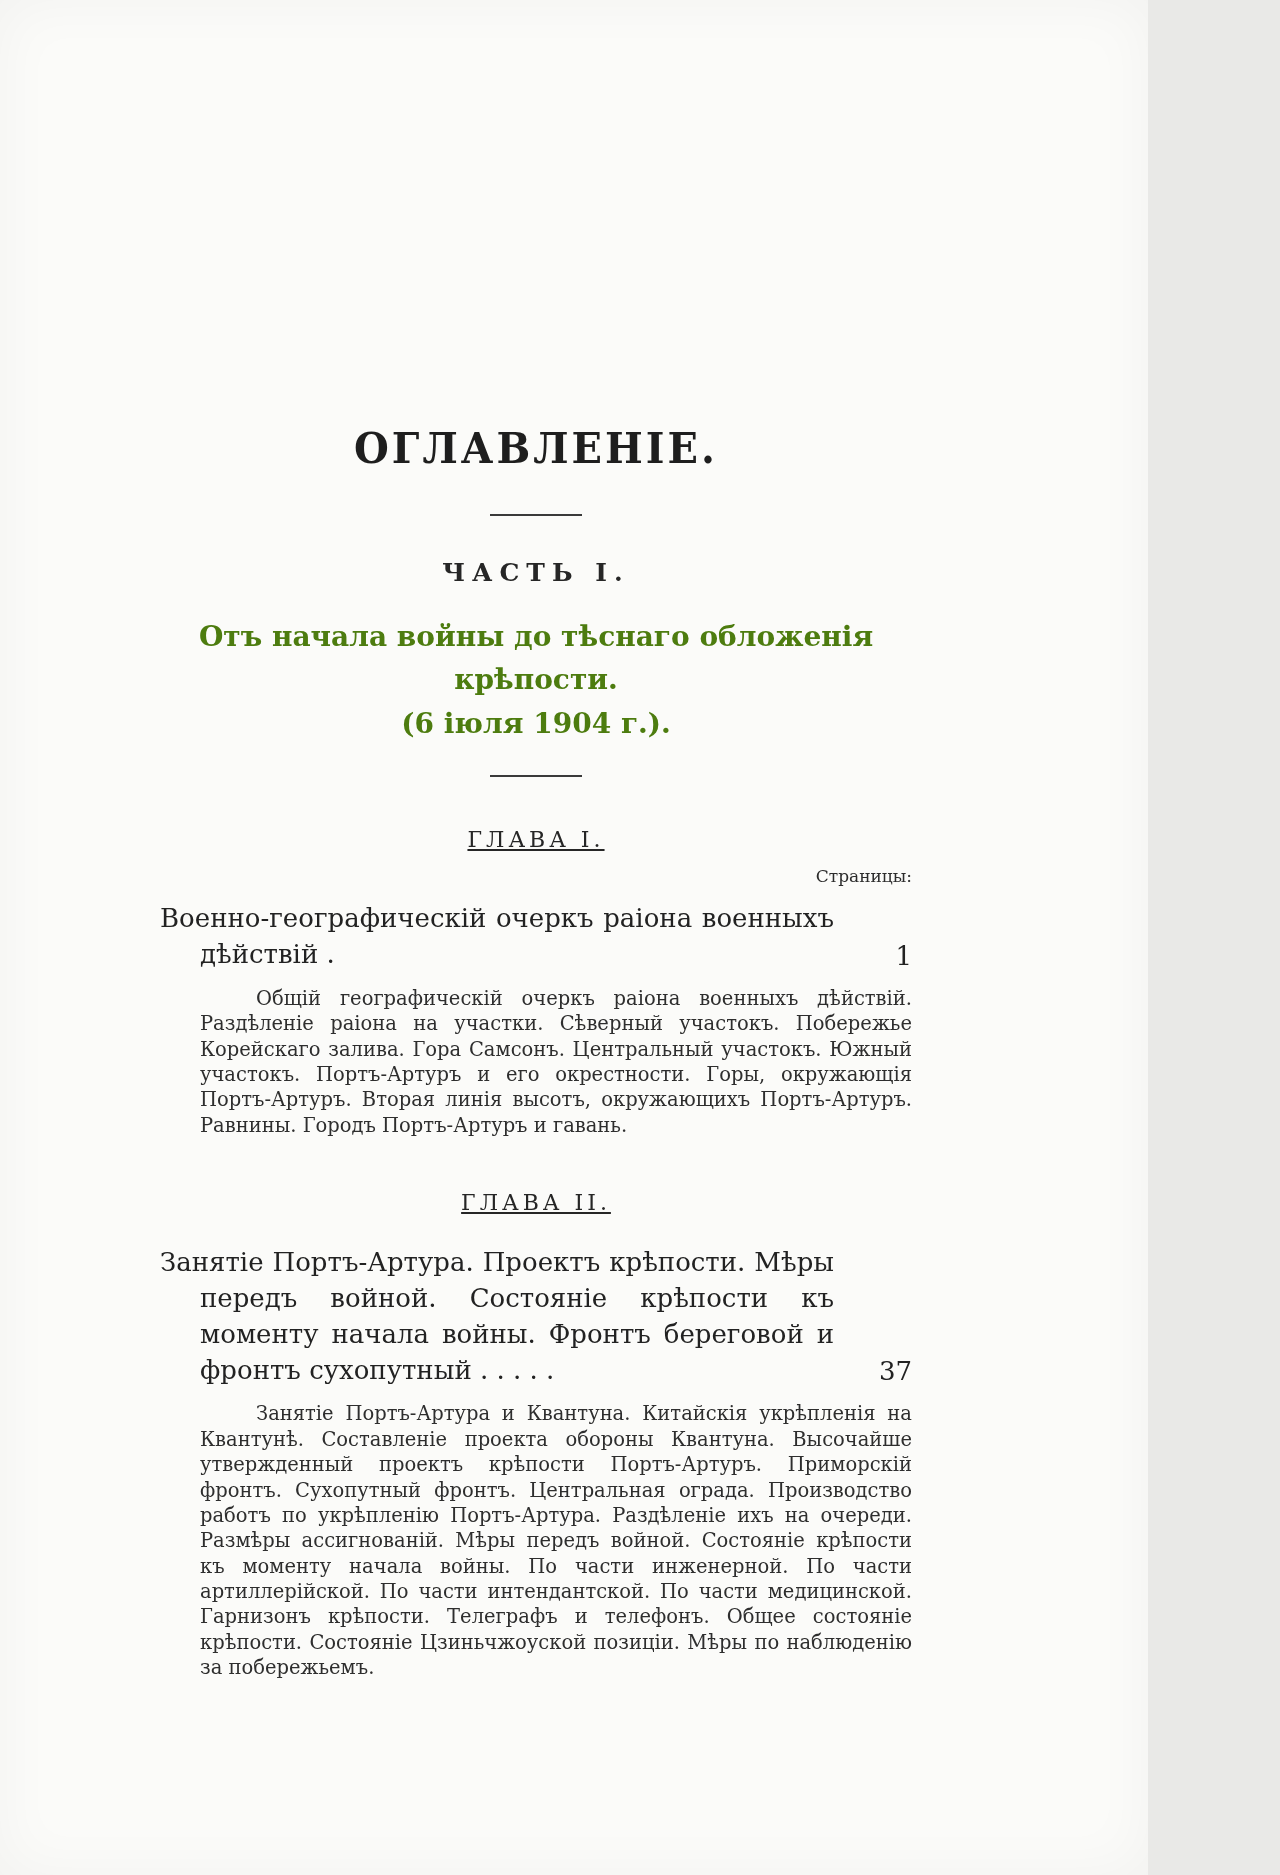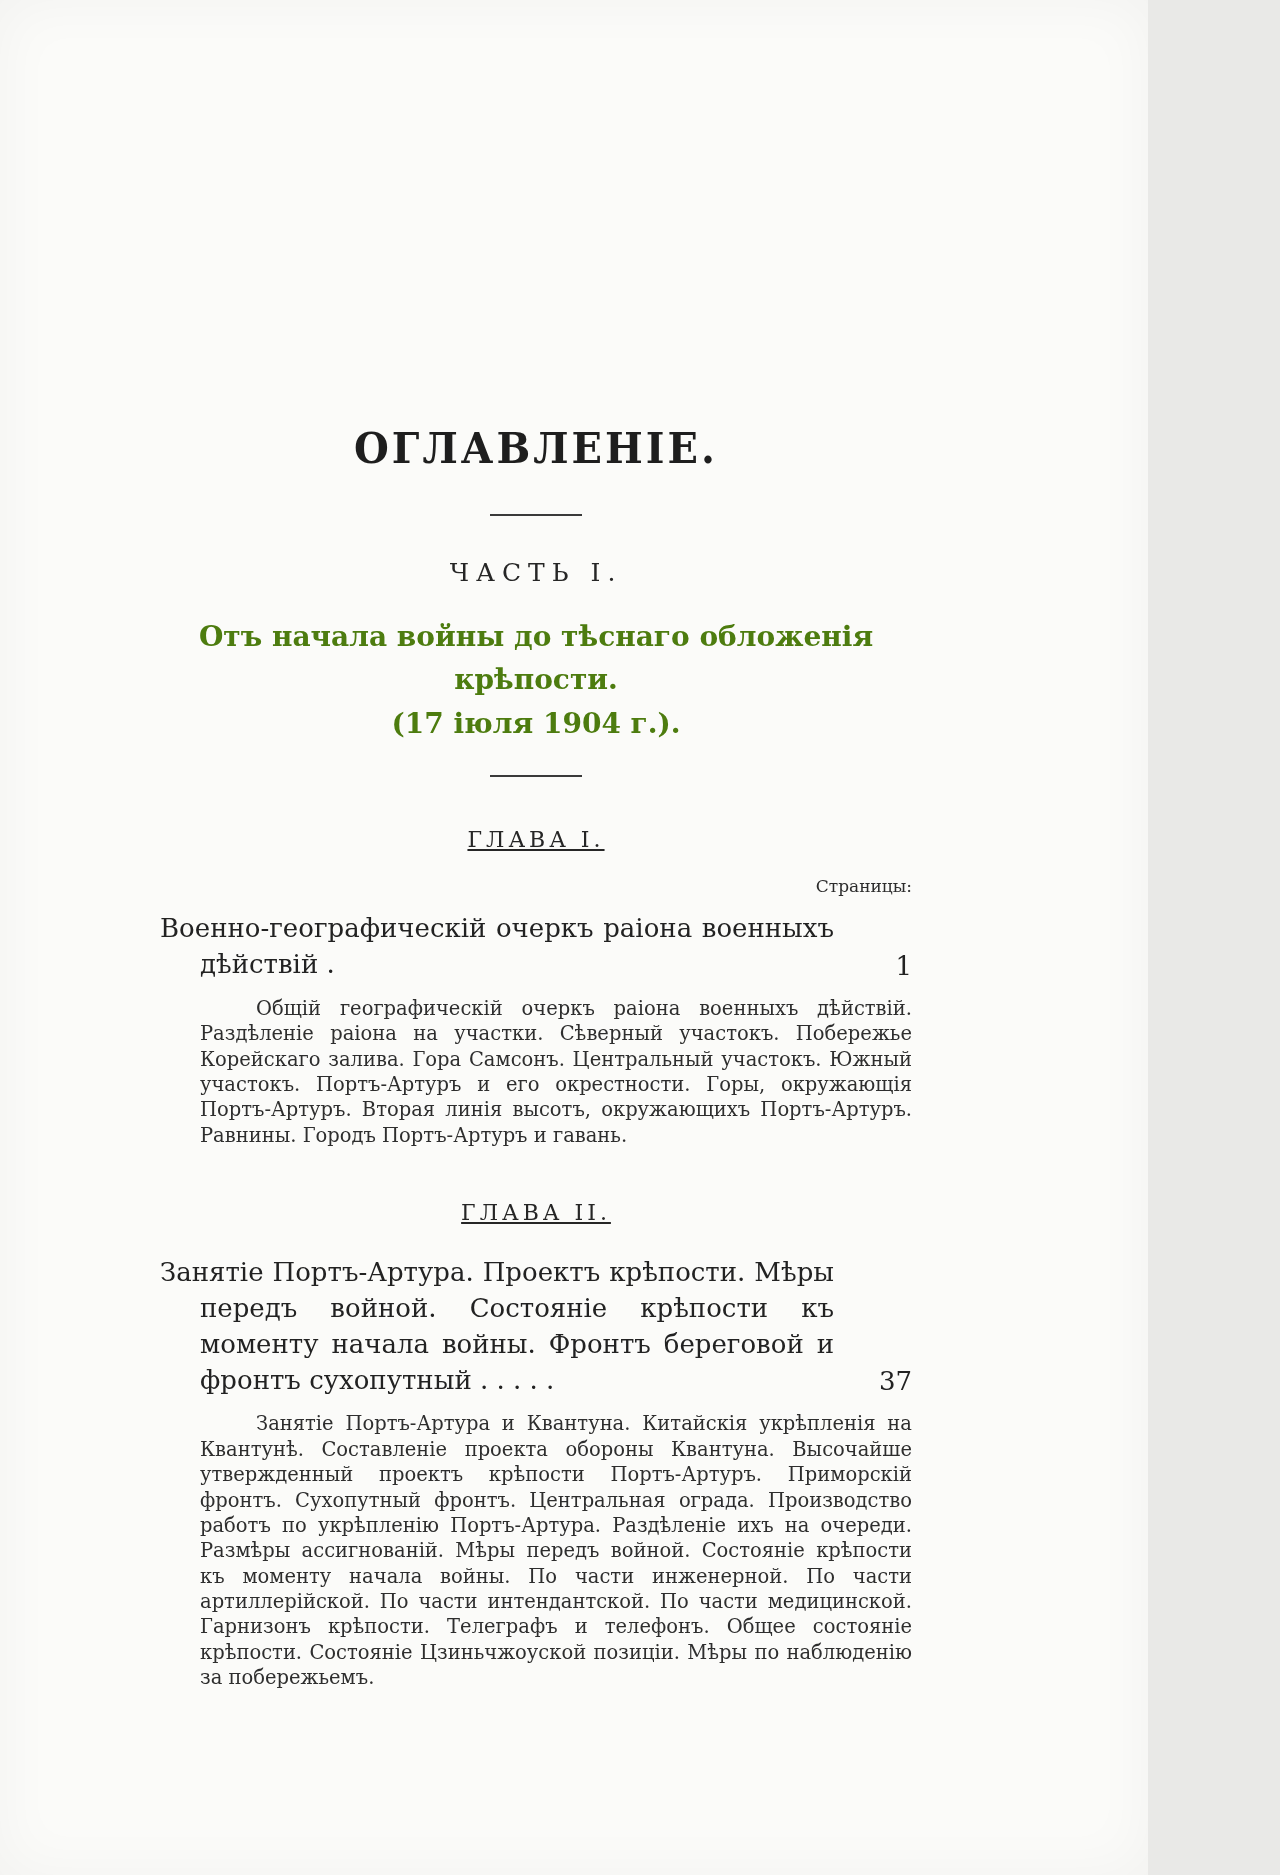--- a/index.html
+++ b/index.html
@@ -40,20 +40,21 @@
     margin: 0 auto;
   }
   .rule-1 { margin-top: 46px; }
   .rule-2 { margin-top: 30px; }
   .part-heading {
     margin-top: 42px;
     text-align: center;
     font-size: 25px;
     letter-spacing: 7px;
     color: #262626;
+    font-weight: bold;
   }
   .part-title {
     margin-top: 28px;
     text-align: center;
     font-size: 28px;
     font-weight: bold;
     line-height: 1.55;
     color: #4d7c0f;
   }
   .chapter-heading {
@@ -61,21 +62,21 @@
     text-align: center;
     font-size: 22px;
     letter-spacing: 4px;
     color: #262626;
     text-decoration: underline;
   }
   .chapter-heading.second {
     margin-top: 52px;
   }
   .pages-label {
-    margin-top: 24px;
+    margin-top: 14px;
     text-align: right;
     font-size: 17px;
     color: #2c2c2c;
   }
   .toc-entry {
     position: relative;
     margin-top: 15px;
     padding-right: 78px;
   }
   .toc-entry.second {
@@ -113,21 +114,21 @@
   <div class="column">
 
     <h1 class="doc-title">ОГЛАВЛЕНІЕ.</h1>
 
     <div class="rule rule-1"></div>
 
     <div class="part-heading">ЧАСТЬ I.</div>
 
     <div class="part-title">
       <span>Отъ начала войны до тѣснаго обложенія крѣпости.</span><br>
-      <span>(17 іюля 1904 г.).</span>
+      <span>(6 іюля 1904 г.).</span>
     </div>
 
     <div class="rule rule-2"></div>
 
     <div class="chapter-heading">ГЛАВА I.</div>
 
     <div class="pages-label">Страницы:</div>
 
     <div class="toc-entry">
       <div class="toc-entry-text">Военно-географическій очеркъ раіона военныхъ дѣйствій .</div>

